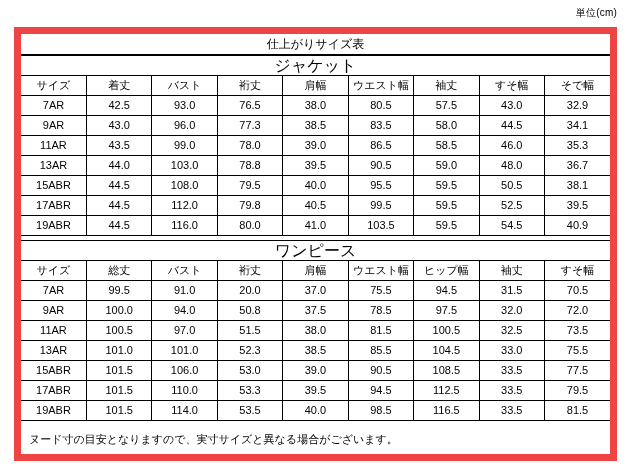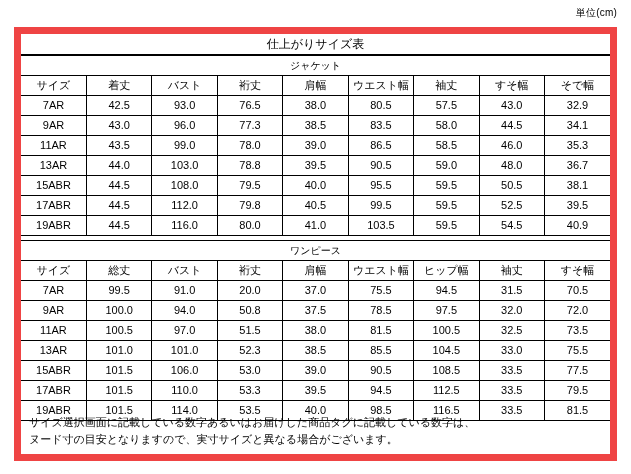--- a/index.html
+++ b/index.html
@@ -55,21 +55,21 @@
     border: 1px solid #000000;
     text-align: center;
     height: 19px;
     line-height: 19px;
     padding: 0;
     white-space: nowrap;
   }
   table.size-table td.section {
     border-left: none;
     border-right: none;
-    font-size: 10px;
+    font-size: 16px;
   }
   table.size-table tr.header-row td {
     font-size: 11px;
   }
   table.size-table td.edge-left { border-left: none; }
   table.size-table td.edge-right { border-right: none; }
   .tbl-wrap { position: relative; }
   .notes {
     position: absolute;
     left: 0;
@@ -284,18 +284,17 @@
             <td>98.5</td>
             <td>116.5</td>
             <td>33.5</td>
             <td class="edge-right">81.5</td>
           </tr>
         </tbody>
       </table>
     </div>
 
     <div class="notes">
-      <div>サイズ選択画面に記載している数字あるいはお届けした商品タグに記載している数字は、</div>
       <div>ヌード寸の目安となりますので、実寸サイズと異なる場合がございます。</div>
     </div>
   </div>
 
 </div>
 
 </body></html>

